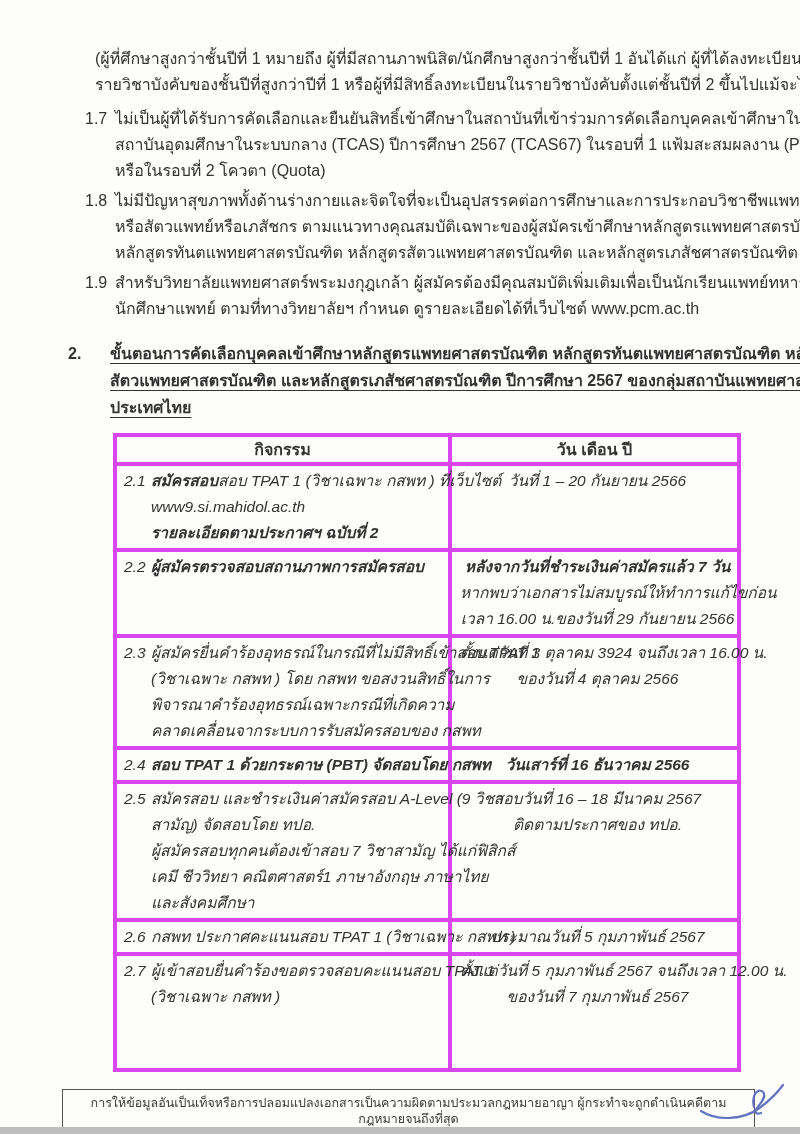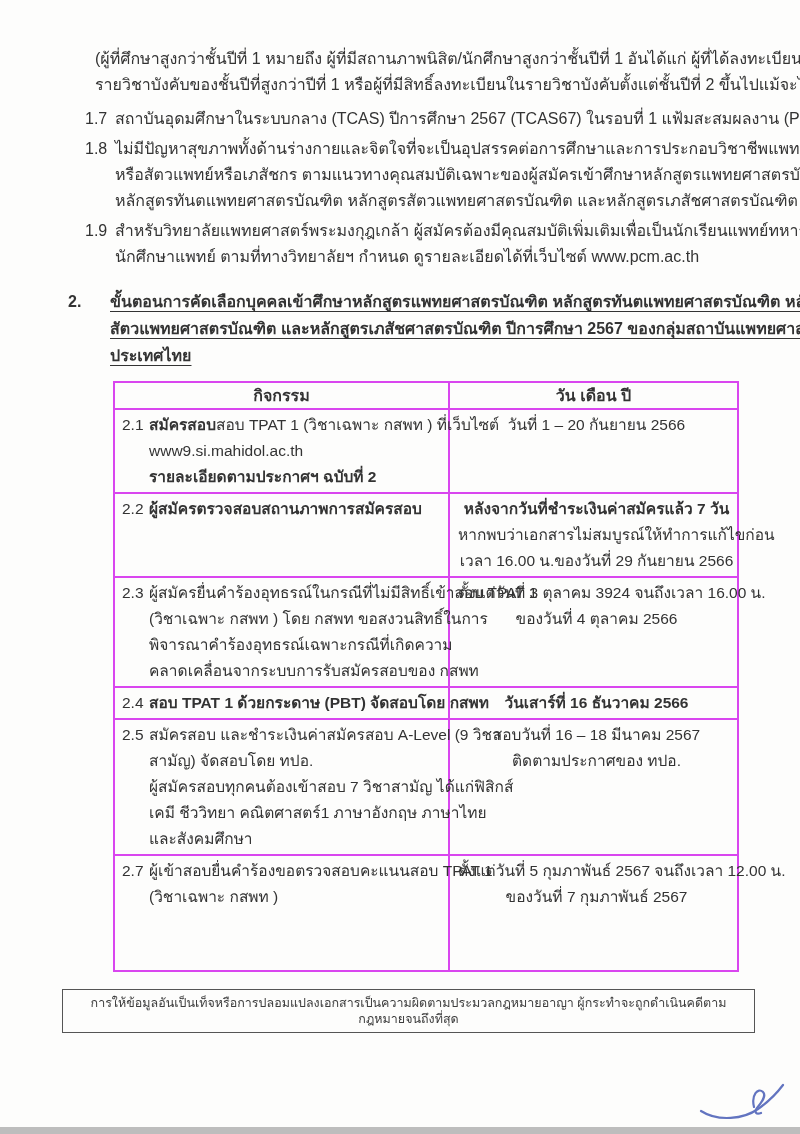--- a/index.html
+++ b/index.html
@@ -22,23 +22,23 @@
   .inum{width:30px;flex:none;margin-left:23px;}
   .ibody{flex:1;min-width:0;}
   
   .section2{display:flex;margin-top:18px;font-size:16px;line-height:27px;font-weight:bold;}
   .snum{width:42px;flex:none;margin-left:6px;}
   .sbody{flex:1;}
   .hline{text-decoration:underline;text-underline-offset:4px;white-space:nowrap;}
   
   .tablewrap{margin:12px 0 0 51px;}
   table{border-collapse:collapse;table-layout:fixed;width:624px;}
-  th,td{border:2px solid #d946ef;vertical-align:top;box-sizing:border-box;}
+  th,td{border:4px solid #d946ef;vertical-align:top;box-sizing:border-box;}
   th{height:25px;font-size:16px;font-weight:bold;text-align:center;vertical-align:middle;padding:0;}
-  td{font-size:15.5px;line-height:26px;padding:2px 2px 2px 0;}
+  td{font-size:15.5px;line-height:26px;padding:2px 2px 2px 0;font-style:italic;}
   .act{display:flex;}
   .num{width:34px;flex:none;padding-left:7px;box-sizing:border-box;}
   .alines{flex:1;min-width:0;}
   .date-cell{padding-left:8px;text-align:center;}
   tr[data-no="2.1"]{height:84px;}
   tr[data-no="2.2"]{height:78px;}
   tr[data-no="2.3"]{height:103px;}
   tr[data-no="2.4"]{height:27px;}
   tr[data-no="2.5"]{height:128px;}
   tr[data-no="2.6"]{height:26px;}
@@ -68,21 +68,23 @@
 
     <div class="intro">
         <div class="line">(ผู้ที่ศึกษาสูงกว่าชั้นปีที่ 1 หมายถึง ผู้ที่มีสถานภาพนิสิต/นักศึกษาสูงกว่าชั้นปีที่ 1  อันได้แก่ ผู้ที่ได้ลงทะเบียนใน</div>
         <div class="line">รายวิชาบังคับของชั้นปีที่สูงกว่าปีที่ 1 หรือผู้ที่มีสิทธิ์ลงทะเบียนในรายวิชาบังคับตั้งแต่ชั้นปีที่ 2 ขึ้นไปแม้จะได้ลา</div>
       </div>
 
     <div class="qlist">
         <div class="item">
           <div class="inum">1.7</div>
           <div class="ibody">
+            <div class="line">ไม่เป็นผู้ที่ได้รับการคัดเลือกและยืนยันสิทธิ์เข้าศึกษาในสถาบันที่เข้าร่วมการคัดเลือกบุคคลเข้าศึกษาใน</div>
             <div class="line">สถาบันอุดมศึกษาในระบบกลาง (TCAS) ปีการศึกษา 2567 (TCAS67)  ในรอบที่ 1 แฟ้มสะสมผลงาน (Portfolio)</div>
+            <div class="line">หรือในรอบที่ 2 โควตา (Quota)</div>
           </div>
         </div>
         <div class="item">
           <div class="inum">1.8</div>
           <div class="ibody">
             <div class="line">ไม่มีปัญหาสุขภาพทั้งด้านร่างกายและจิตใจที่จะเป็นอุปสรรคต่อการศึกษาและการประกอบวิชาชีพแพทย์หรือทันตแพทย์</div>
             <div class="line">หรือสัตวแพทย์หรือเภสัชกร ตามแนวทางคุณสมบัติเฉพาะของผู้สมัครเข้าศึกษาหลักสูตรแพทยศาสตรบัณฑิต</div>
             <div class="line">หลักสูตรทันตแพทยศาสตรบัณฑิต หลักสูตรสัตวแพทยศาสตรบัณฑิต และหลักสูตรเภสัชศาสตรบัณฑิต ของ กสพท</div>
           </div>
         </div>
@@ -188,20 +190,33 @@
                     <div class="line"><span>เคมี ชีววิทยา คณิตศาสตร์1 ภาษาอังกฤษ ภาษาไทย</span></div>
                     <div class="line"><span>และสังคมศึกษา</span></div>
                   </div>
                 </div>
               </td>
               <td class="date-cell">
                 <div class="line"><span>สอบวันที่ 16 – 18 มีนาคม 2567</span></div>
                 <div class="line"><span>ติดตามประกาศของ ทปอ.</span></div>
               </td>
             </tr>
+            <tr data-no="2.6">
+              <td>
+                <div class="act">
+                  <div class="num">2.6</div>
+                  <div class="alines">
+                    <div class="line"><span>กสพท ประกาศคะแนนสอบ TPAT 1 (วิชาเฉพาะ กสพท )</span></div>
+                  </div>
+                </div>
+              </td>
+              <td class="date-cell">
+                <div class="line"><span>ประมาณวันที่ 5 กุมภาพันธ์ 2567</span></div>
+              </td>
+            </tr>
             <tr data-no="2.7">
               <td>
                 <div class="act">
                   <div class="num">2.7</div>
                   <div class="alines">
                     <div class="line"><span>ผู้เข้าสอบยื่นคำร้องขอตรวจสอบคะแนนสอบ TPAT 1</span></div>
                     <div class="line"><span>(วิชาเฉพาะ กสพท )</span></div>
                   </div>
                 </div>
               </td>

